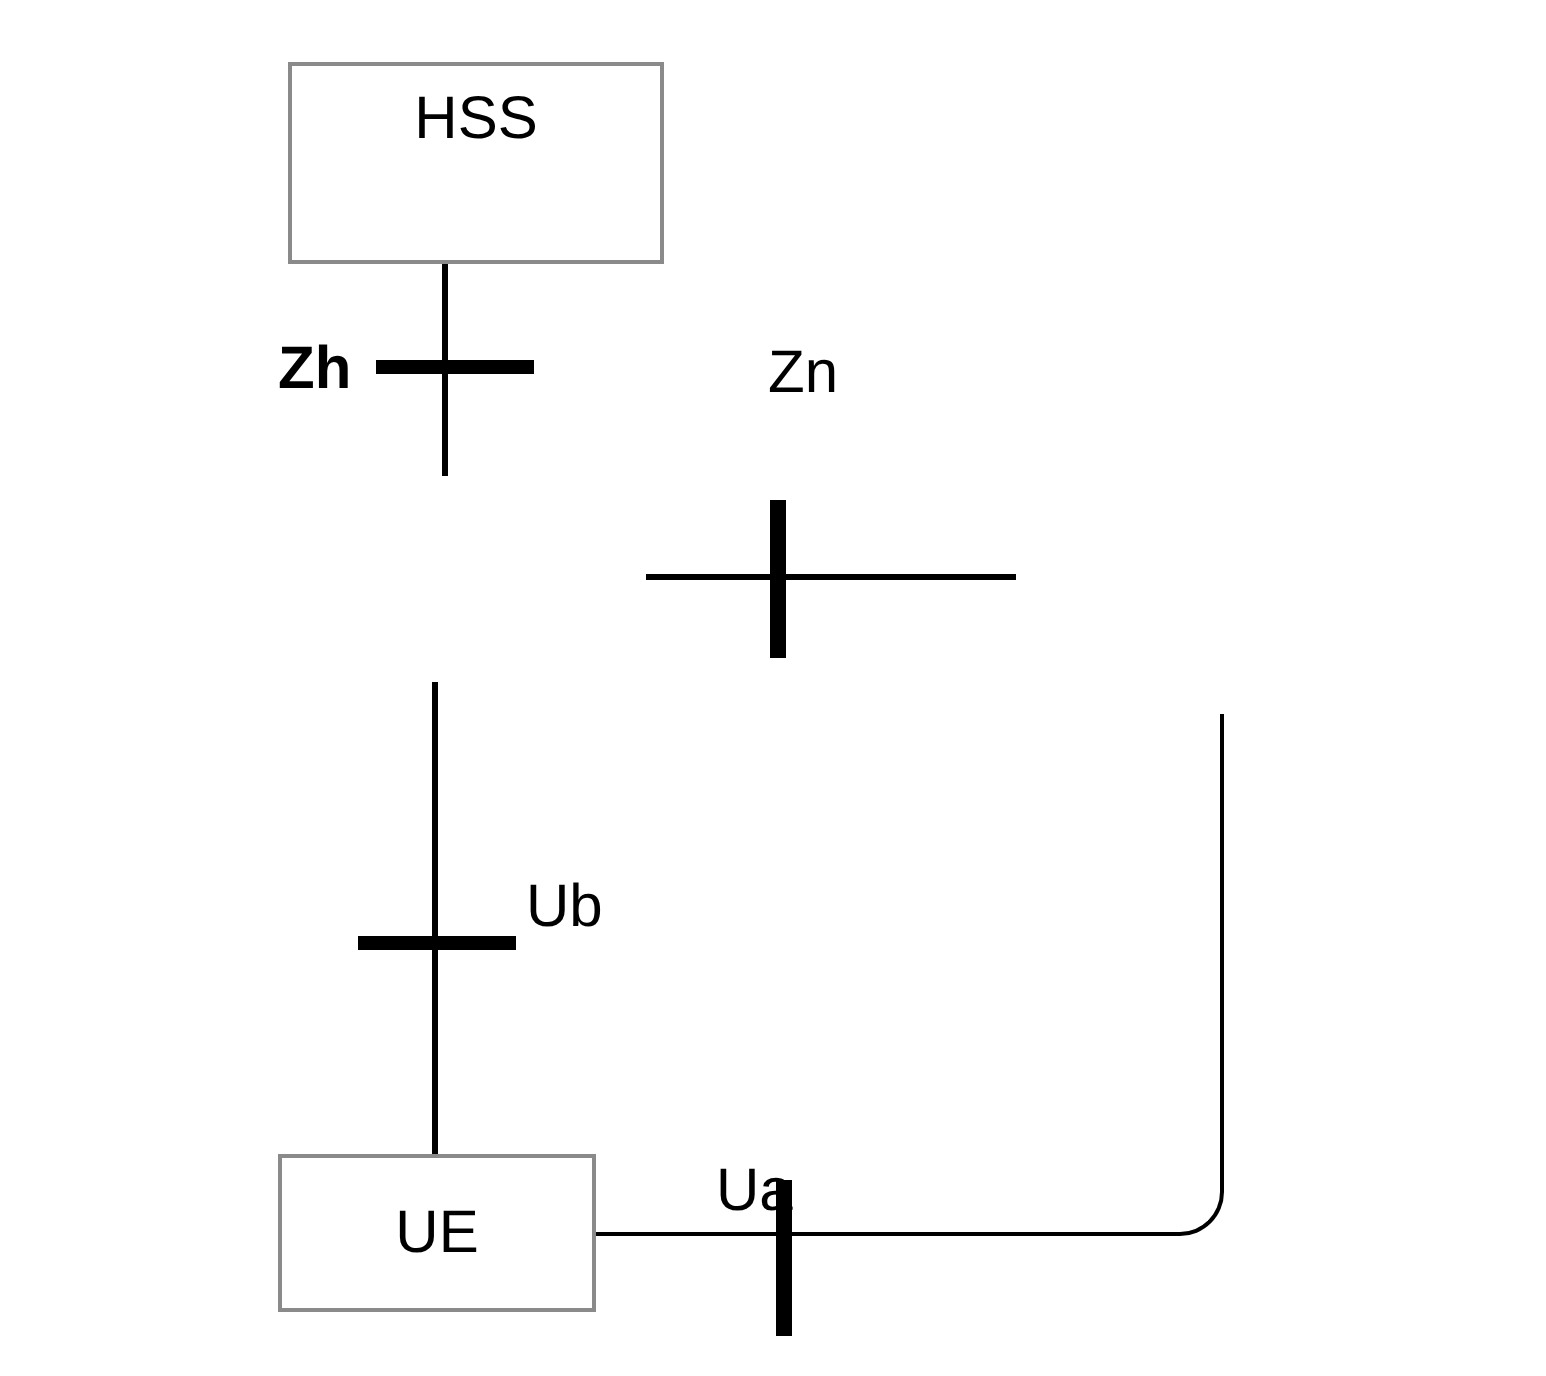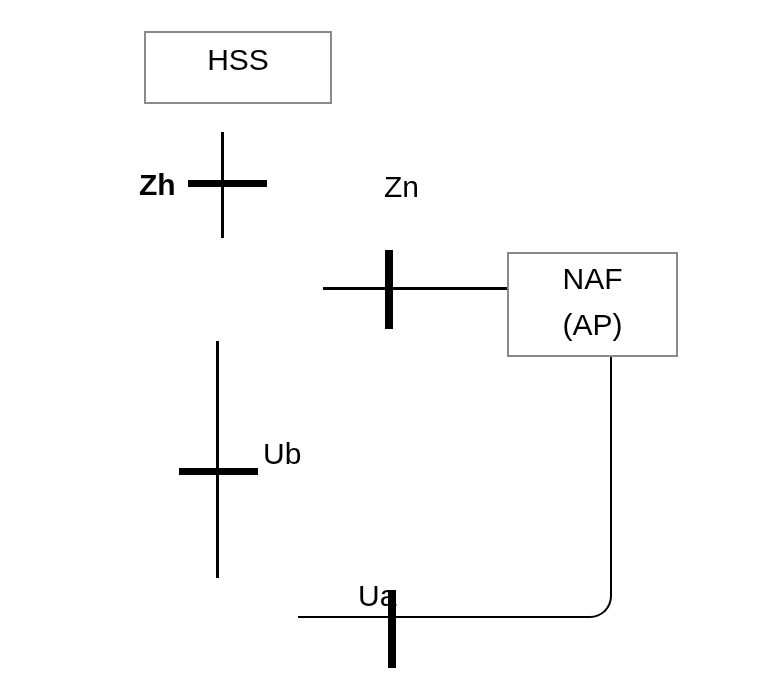--- a/index.html
+++ b/index.html
@@ -78,24 +78,23 @@
   <div class="conn" style="left:385px; top:250px; width:8px; height:79px;"></div>
 
   <div class="ua-curve"></div>
   <div class="conn" style="left:388px; top:590px; width:8px; height:78px;"></div>
 
   <div class="iface-label" style="left:139px; top:169px;font-weight:bold;">Zh</div>
   <div class="iface-label" style="left:384px; top:171px;text-align:right;">Zn</div>
   <div class="iface-label" style="left:263px; top:438px;">Ub</div>
   <div class="iface-label" style="left:358px; top:580px;text-align:center;">Ua</div>
 
-  <div class="box pad-top" style="left:144px; top:31px; width:188px; height:73px;">
+  <div class="box pad-top" style="left:144px; top:31px; width:188px; height:101px;">
     <span class="box-label">HSS</span>
   </div>
 
 
-  <div class="box two-line" style="left:507px; top:252px; width:171px; height:105px;">
-    <span class="box-label">NAF</span>
-    <span class="box-label">(AP)</span>
+
+  <div class="box center-v" style="left:139px; top:577px; width:159px; height:79px;">
+    <span class="box-label">UE</span>
   </div>
-
 
 </div>
 
 </body></html>

